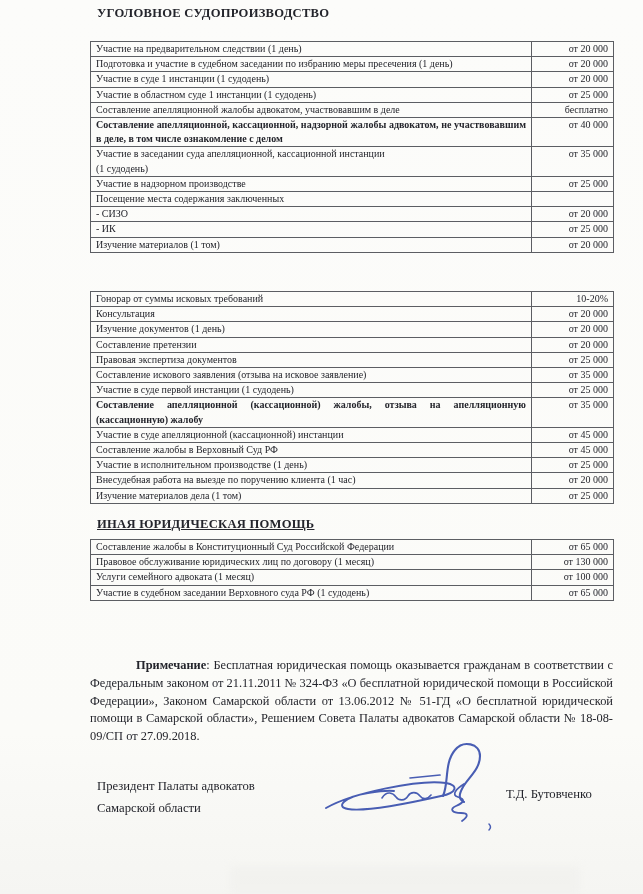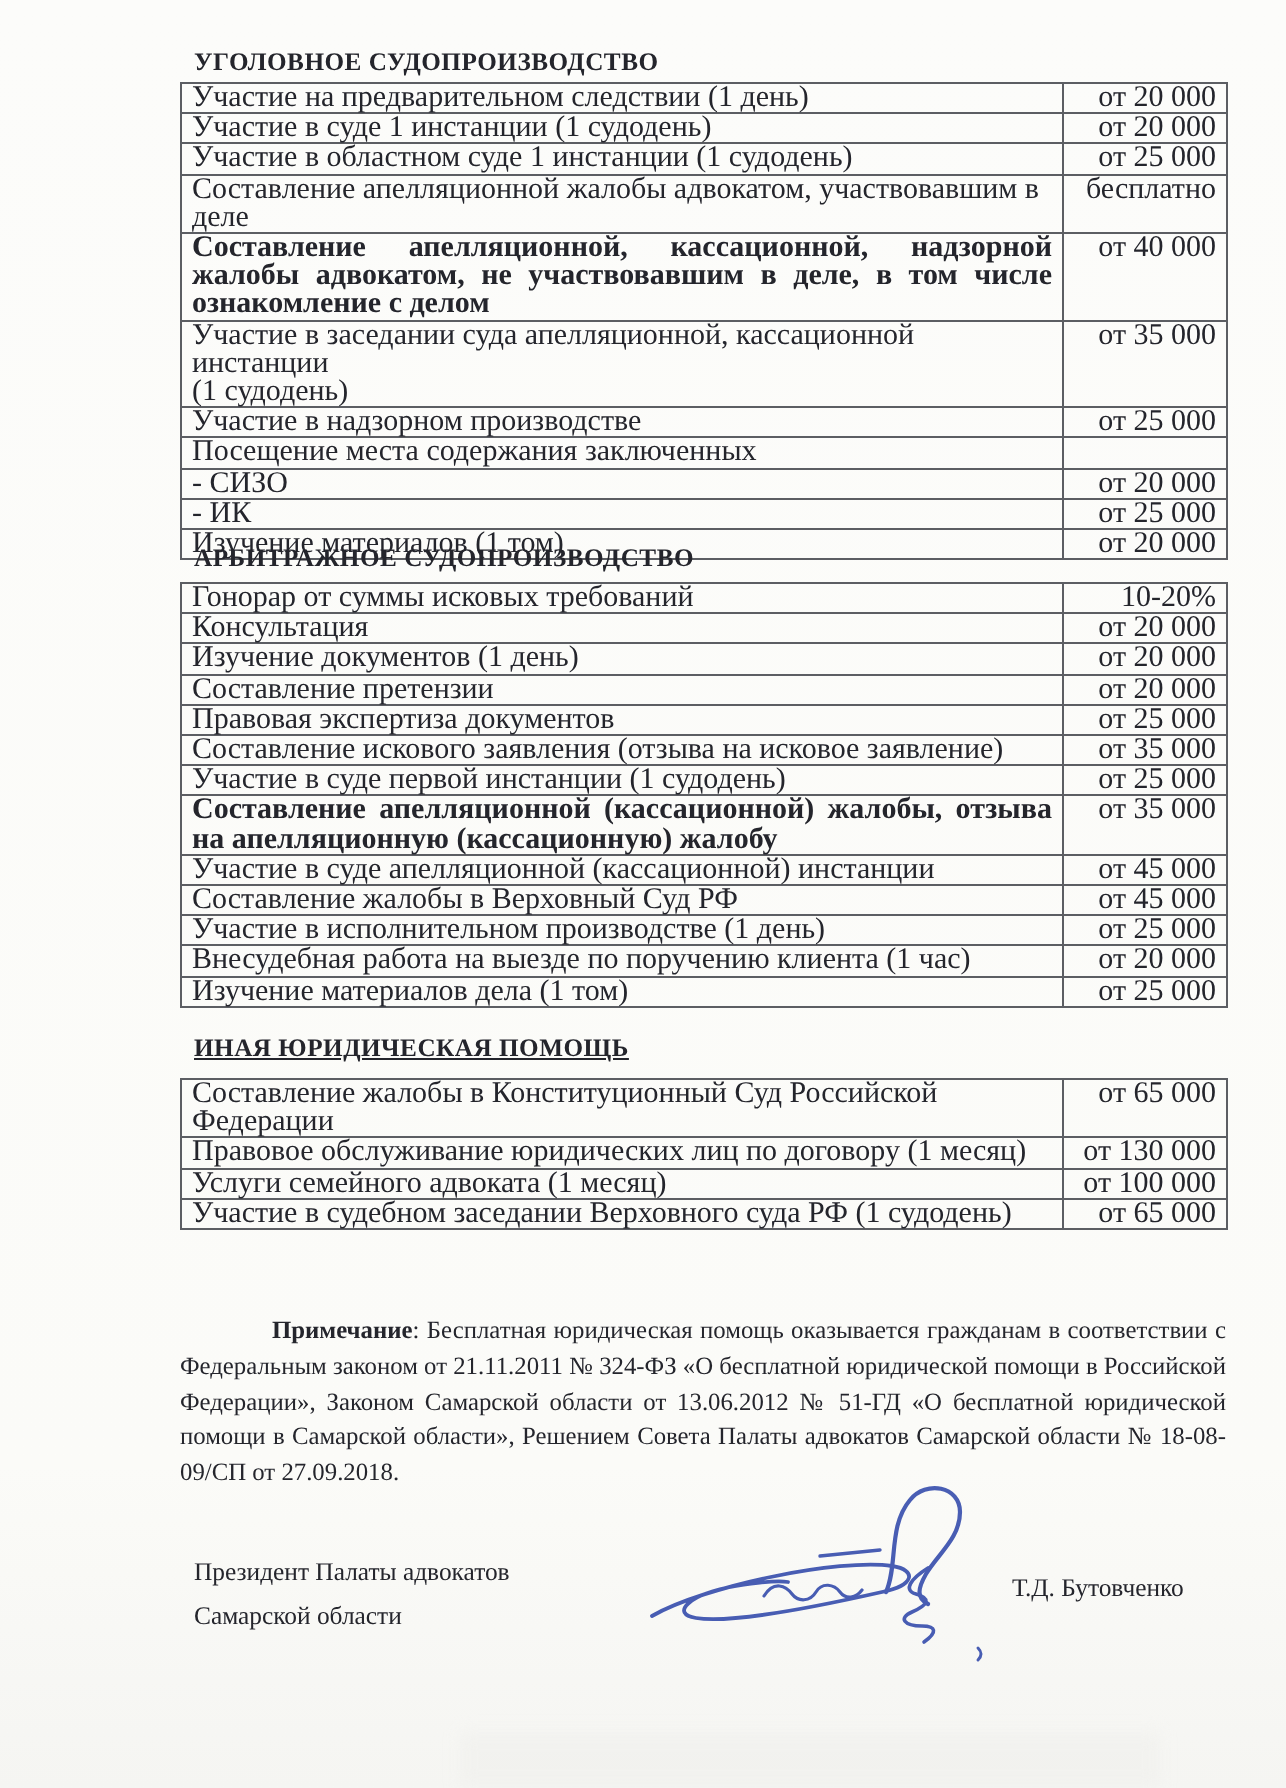--- a/index.html
+++ b/index.html
@@ -15,37 +15,37 @@
     position:absolute; inset:0;
     background:linear-gradient(180deg,#fcfcfa 0%, #fbfbf8 82%, #f5f5f2 100%);
   }
   .sec-title {
     position:absolute;
     font-weight:bold;
     font-size:12.6px;
     letter-spacing:.25px;
     white-space:nowrap;
   }
-  #title-criminal    { top:24px;  left:97px; }
+  #title-criminal    { top:6px;  left:97px; }
   #title-arbitration { top:272px; left:97px; }
   #title-other       { top:517px; left:97px;text-decoration:underline; }
 
   table.fees {
     position:absolute; left:90px;
     width:523px;
     border-collapse:collapse;
     table-layout:fixed;
   }
   #table-criminal    { top:41px; }
   #table-arbitration { top:291px;border-radius:29px; }
   #table-other       { top:539px; }
 
   table.fees td {
     border:1px solid #5c5e63;
-    font-size:15px;
+    font-size:10px;
     line-height:14.2px;
     padding:0 5px;
     vertical-align:top;
     white-space:pre-line;
     height:14px;
   }
   td.c-desc { }
   td.c-desc.just { text-align:justify;font-weight:bold; }
   td.c-price {
     text-align:right;
@@ -98,20 +98,24 @@
     <colgroup>
         <col style="width:441px">
         <col style="width:82px">
       </colgroup>
     <tbody>
         <tr>
           <td class="c-desc">Участие на предварительном следствии (1 день)</td>
           <td class="c-price">от 20 000</td>
         </tr>
         <tr>
+          <td class="c-desc">Подготовка и участие в судебном заседании по избранию меры пресечения (1 день)</td>
+          <td class="c-price">от 20 000</td>
+        </tr>
+        <tr>
           <td class="c-desc">Участие в суде 1 инстанции (1 судодень)</td>
           <td class="c-price">от 20 000</td>
         </tr>
         <tr>
           <td class="c-desc">Участие в областном суде 1 инстанции (1 судодень)</td>
           <td class="c-price">от 25 000</td>
         </tr>
         <tr>
           <td class="c-desc">Составление апелляционной жалобы адвокатом, участвовавшим в деле</td>
           <td class="c-price">бесплатно</td>
@@ -141,21 +145,20 @@
           <td class="c-desc">- ИК</td>
           <td class="c-price">от 25 000</td>
         </tr>
         <tr>
           <td class="c-desc">Изучение материалов (1 том)</td>
           <td class="c-price">от 20 000</td>
         </tr>
       </tbody>
   </table>
 
-  <div id="title-arbitration" class="sec-title">АРБИТРАЖНОЕ СУДОПРОИЗВОДСТВО</div>
   <table id="table-arbitration" class="fees">
     <colgroup>
         <col style="width:441px">
         <col style="width:82px">
       </colgroup>
     <tbody>
         <tr>
           <td class="c-desc">Гонорар от суммы исковых требований</td>
           <td class="c-price">10-20%</td>
         </tr>

